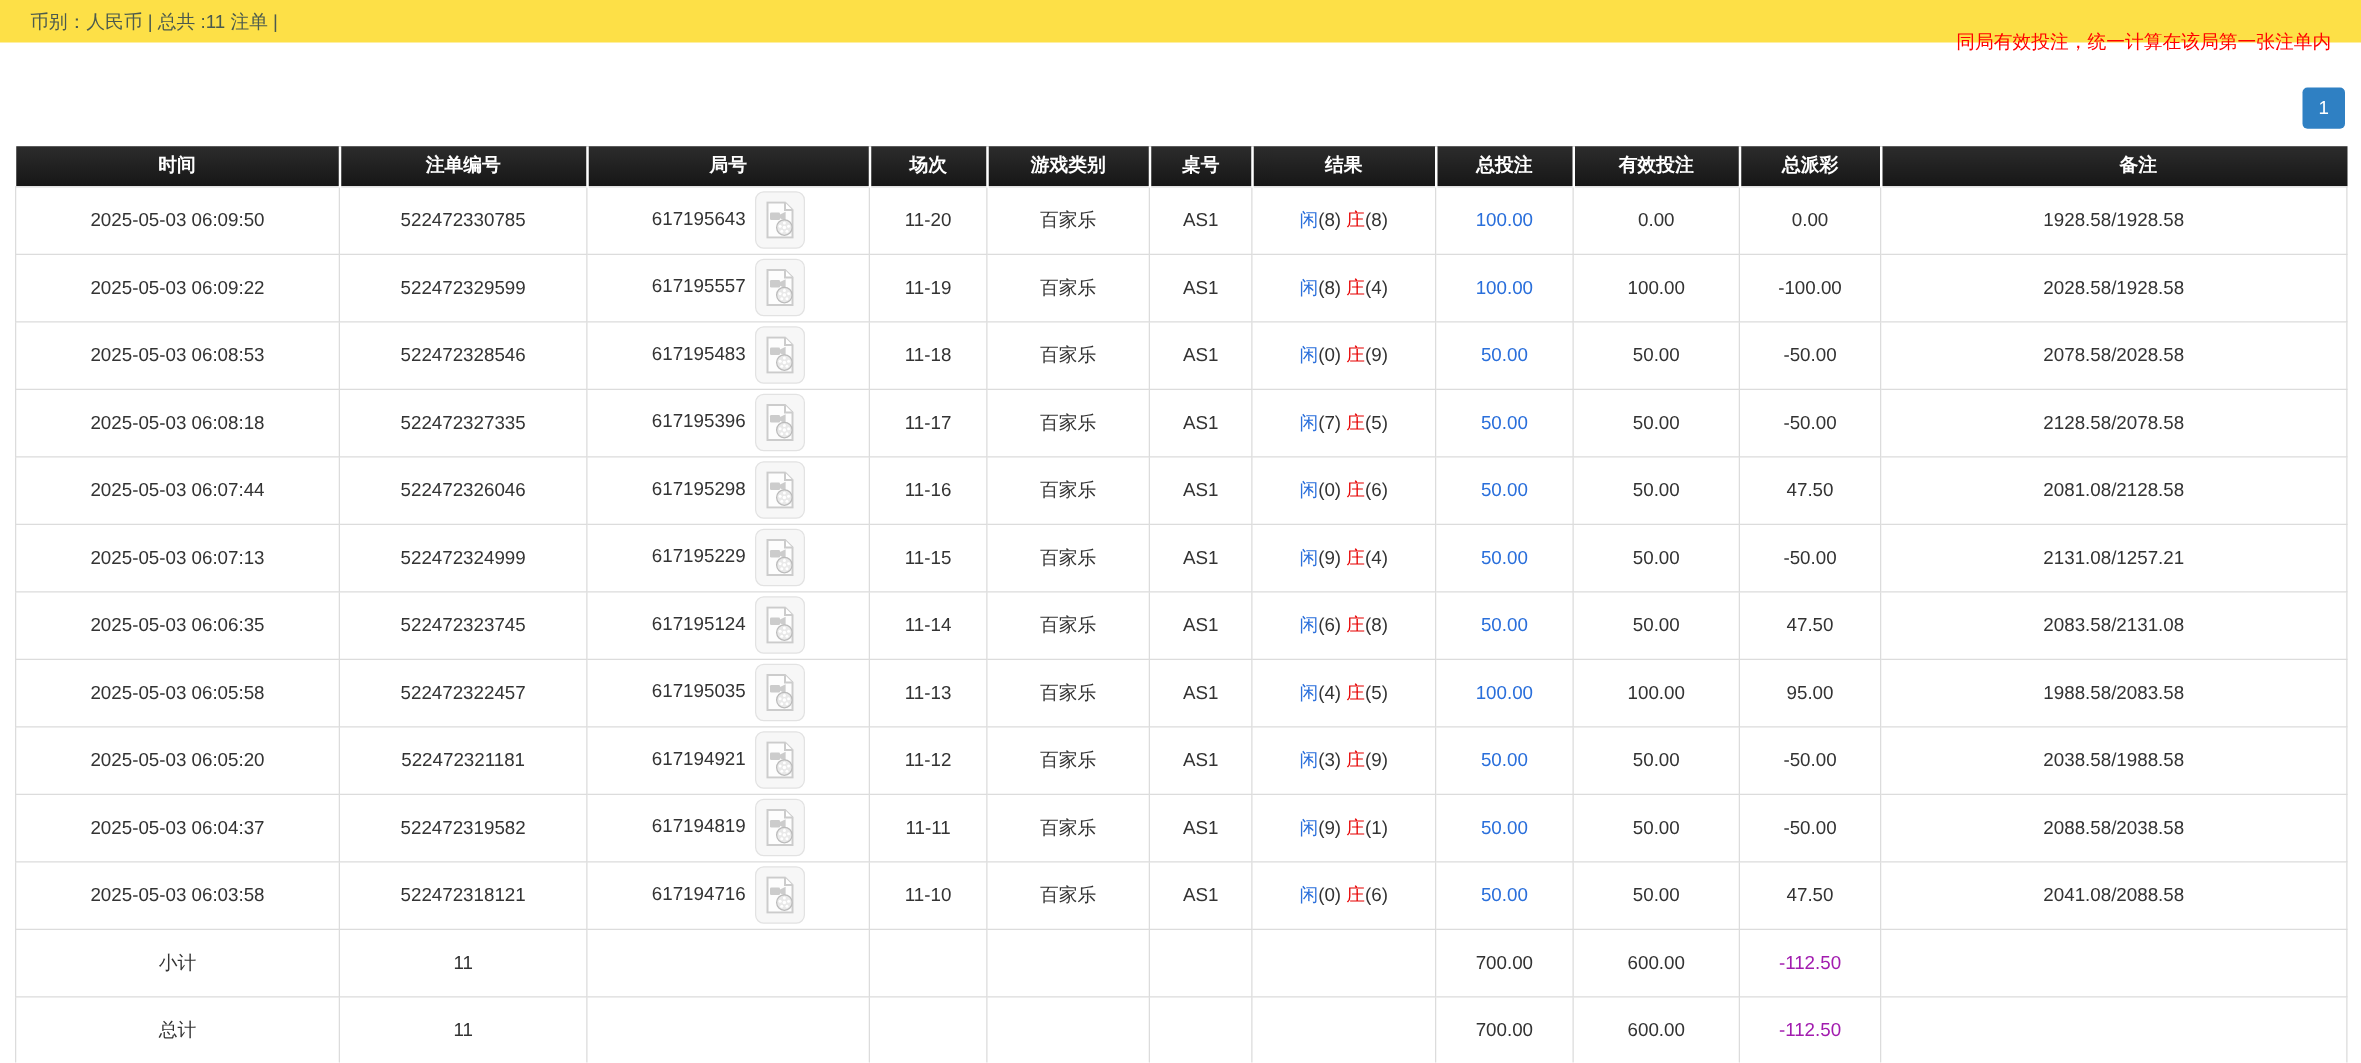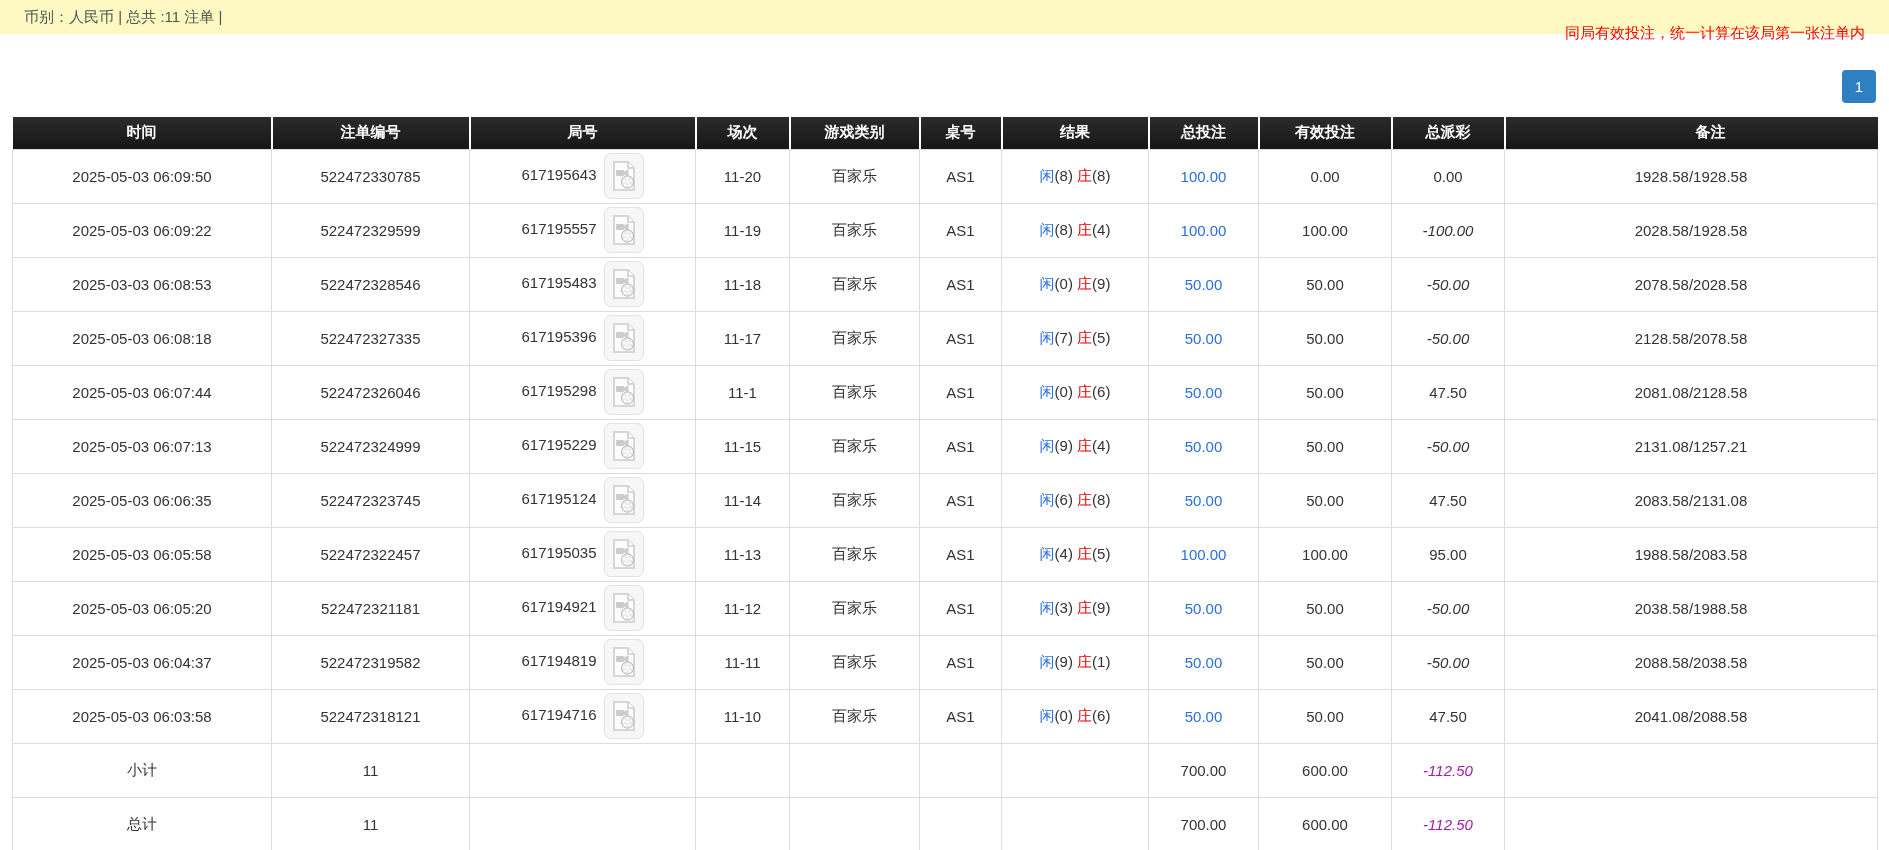--- a/index.html
+++ b/index.html
@@ -4,21 +4,21 @@
 <style>
   * { box-sizing: border-box; }
   html, body { margin: 0; padding: 0; }
   body {
     width: 1889px; height: 850px; overflow: hidden;
     background: #ffffff;
     font-family: "Liberation Sans", sans-serif;
     -webkit-font-smoothing: antialiased;
   }
   .top-bar {
-    height: 34px; background: #fef9c3;
+    height: 34px; background: #fde047;
     display: flex; justify-content: space-between; align-items: center;
     padding: 0 24px; font-size: 15px;
   }
   .top-bar .summary-text { color: #4b5a4e; }
   .top-bar .notice-text { color: #ff0000; margin-top: 32px; }
   .pagination-row { text-align: right; padding: 36px 13px 14px 0; height: 83px; }
   .page-btn {
     display: inline-block; width: 34px; height: 33px; line-height: 33px;
     text-align: center; background: #2f80c3; color: #ffffff;
     border-radius: 4px; font-size: 15px; text-decoration: none; cursor: pointer;
@@ -37,21 +37,21 @@
   table.bet-table tbody td {
     border: 1px solid #dcdcdc; height: 54px;
     text-align: center; font-size: 15px; color: #333333;
     padding: 0 4px; background: #ffffff;
   }
   tr.highlight td { background: #f8f8a0; }
   .res-player { color: #2a6fdb; }
   .res-banker { color: #e60000; }
   .res-num { color: #333333; }
   a.amt-link { color: #2a6fdb; text-decoration: none; cursor: pointer; }
-  td.neg { color: #ff0000; font-style: italic; }
+  td.neg { color: #ff0000; }
   tr.summary-row td {
     background: #9b9b9b; border: 2px solid #ffffff;
     color: #ffffff; height: 38px; font-size: 15px;
   }
   tr.summary-row td.neg { color: #a21caf; }
   .video-btn {
     display: inline-flex; align-items: center; justify-content: center;
     width: 40px; height: 46px; background: #f7f7f7;
     border: 1px solid #e2e2e2; border-radius: 7px;
     vertical-align: middle; margin-left: 7px; cursor: pointer;
@@ -157,21 +157,21 @@
     <td>
       <span class="res-player">闲</span><span class="res-num">(8)</span>
       <span class="res-banker">庄</span><span class="res-num">(4)</span>
     </td>
     <td><a class="amt-link">100.00</a></td>
     <td>100.00</td>
     <td class="neg">-100.00</td>
     <td>2028.58/1928.58</td>
   </tr>
       <tr>
-    <td>2025-03-03 06:08:53</td>
+    <td>2025-05-03 06:08:53</td>
     <td>522472328546</td>
     <td>
       <span>617195483</span><span class="video-btn">
             <svg width="26" height="30" viewBox="0 0 26 30">
           <path d="M3 1h14l6 6v22H3z" fill="#fdfdfd" stroke="#cccccc" stroke-width="1.6"></path>
           <path d="M17 1v6h6" fill="#ffffff" stroke="#cccccc" stroke-width="1.6"></path>
           <rect x="5" y="9" width="8" height="6" rx="1" fill="#cccccc"></rect>
           <path d="M13 10.5l4.5-2.2v7.4L13 13.5z" fill="#cccccc"></path>
           <circle cx="16.5" cy="21" r="6.2" fill="#e9e9e9" stroke="#bbbbbb"></circle>
           <circle cx="16.5" cy="21" r="1.4" fill="#ffffff"></circle>
@@ -240,21 +240,21 @@
           <circle cx="16.5" cy="21" r="6.2" fill="#e9e9e9" stroke="#bbbbbb"></circle>
           <circle cx="16.5" cy="21" r="1.4" fill="#ffffff"></circle>
           <circle cx="16.5" cy="17.3" r="1.2" fill="#ffffff"></circle>
           <circle cx="13.1" cy="19.9" r="1.2" fill="#ffffff"></circle>
           <circle cx="19.9" cy="19.9" r="1.2" fill="#ffffff"></circle>
           <circle cx="14.4" cy="24" r="1.2" fill="#ffffff"></circle>
           <circle cx="18.6" cy="24" r="1.2" fill="#ffffff"></circle>
         </svg>
           </span>
     </td>
-    <td>11-1</td>
+    <td>11-16</td>
     <td>百家乐</td>
     <td>AS1</td>
     <td>
       <span class="res-player">闲</span><span class="res-num">(0)</span>
       <span class="res-banker">庄</span><span class="res-num">(6)</span>
     </td>
     <td><a class="amt-link">50.00</a></td>
     <td>50.00</td>
     <td>47.50</td>
     <td>2081.08/2128.58</td>

